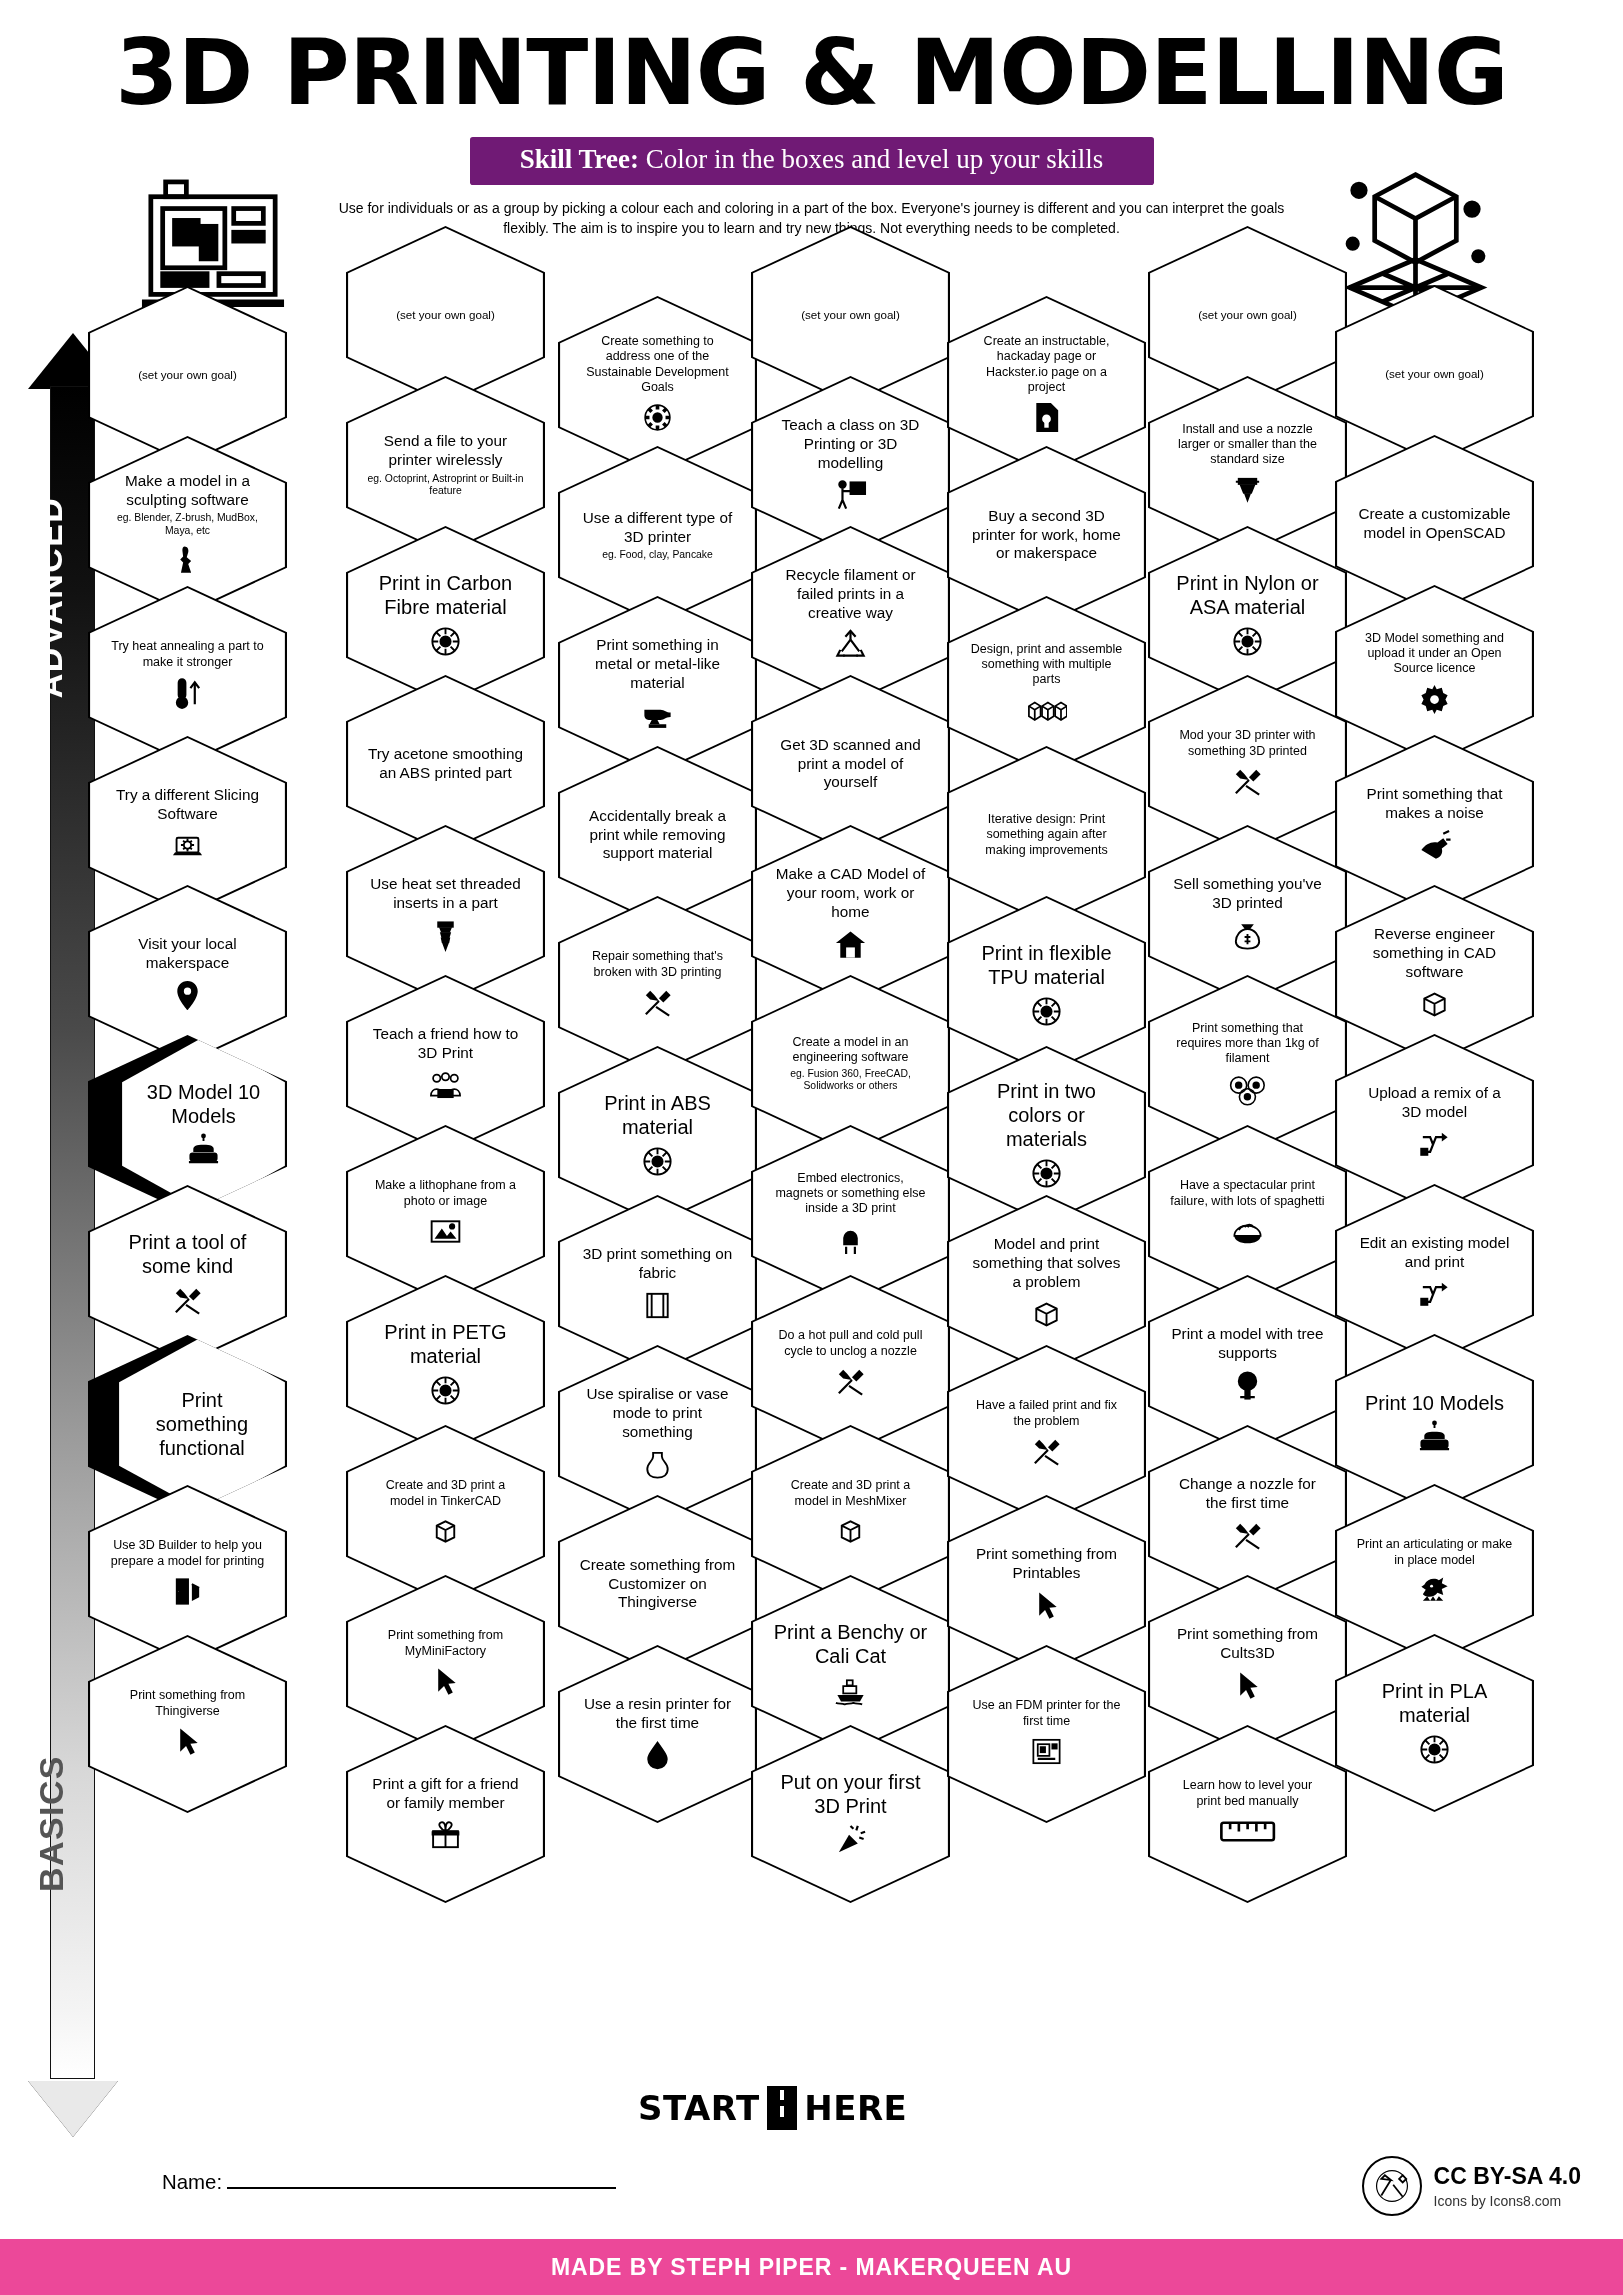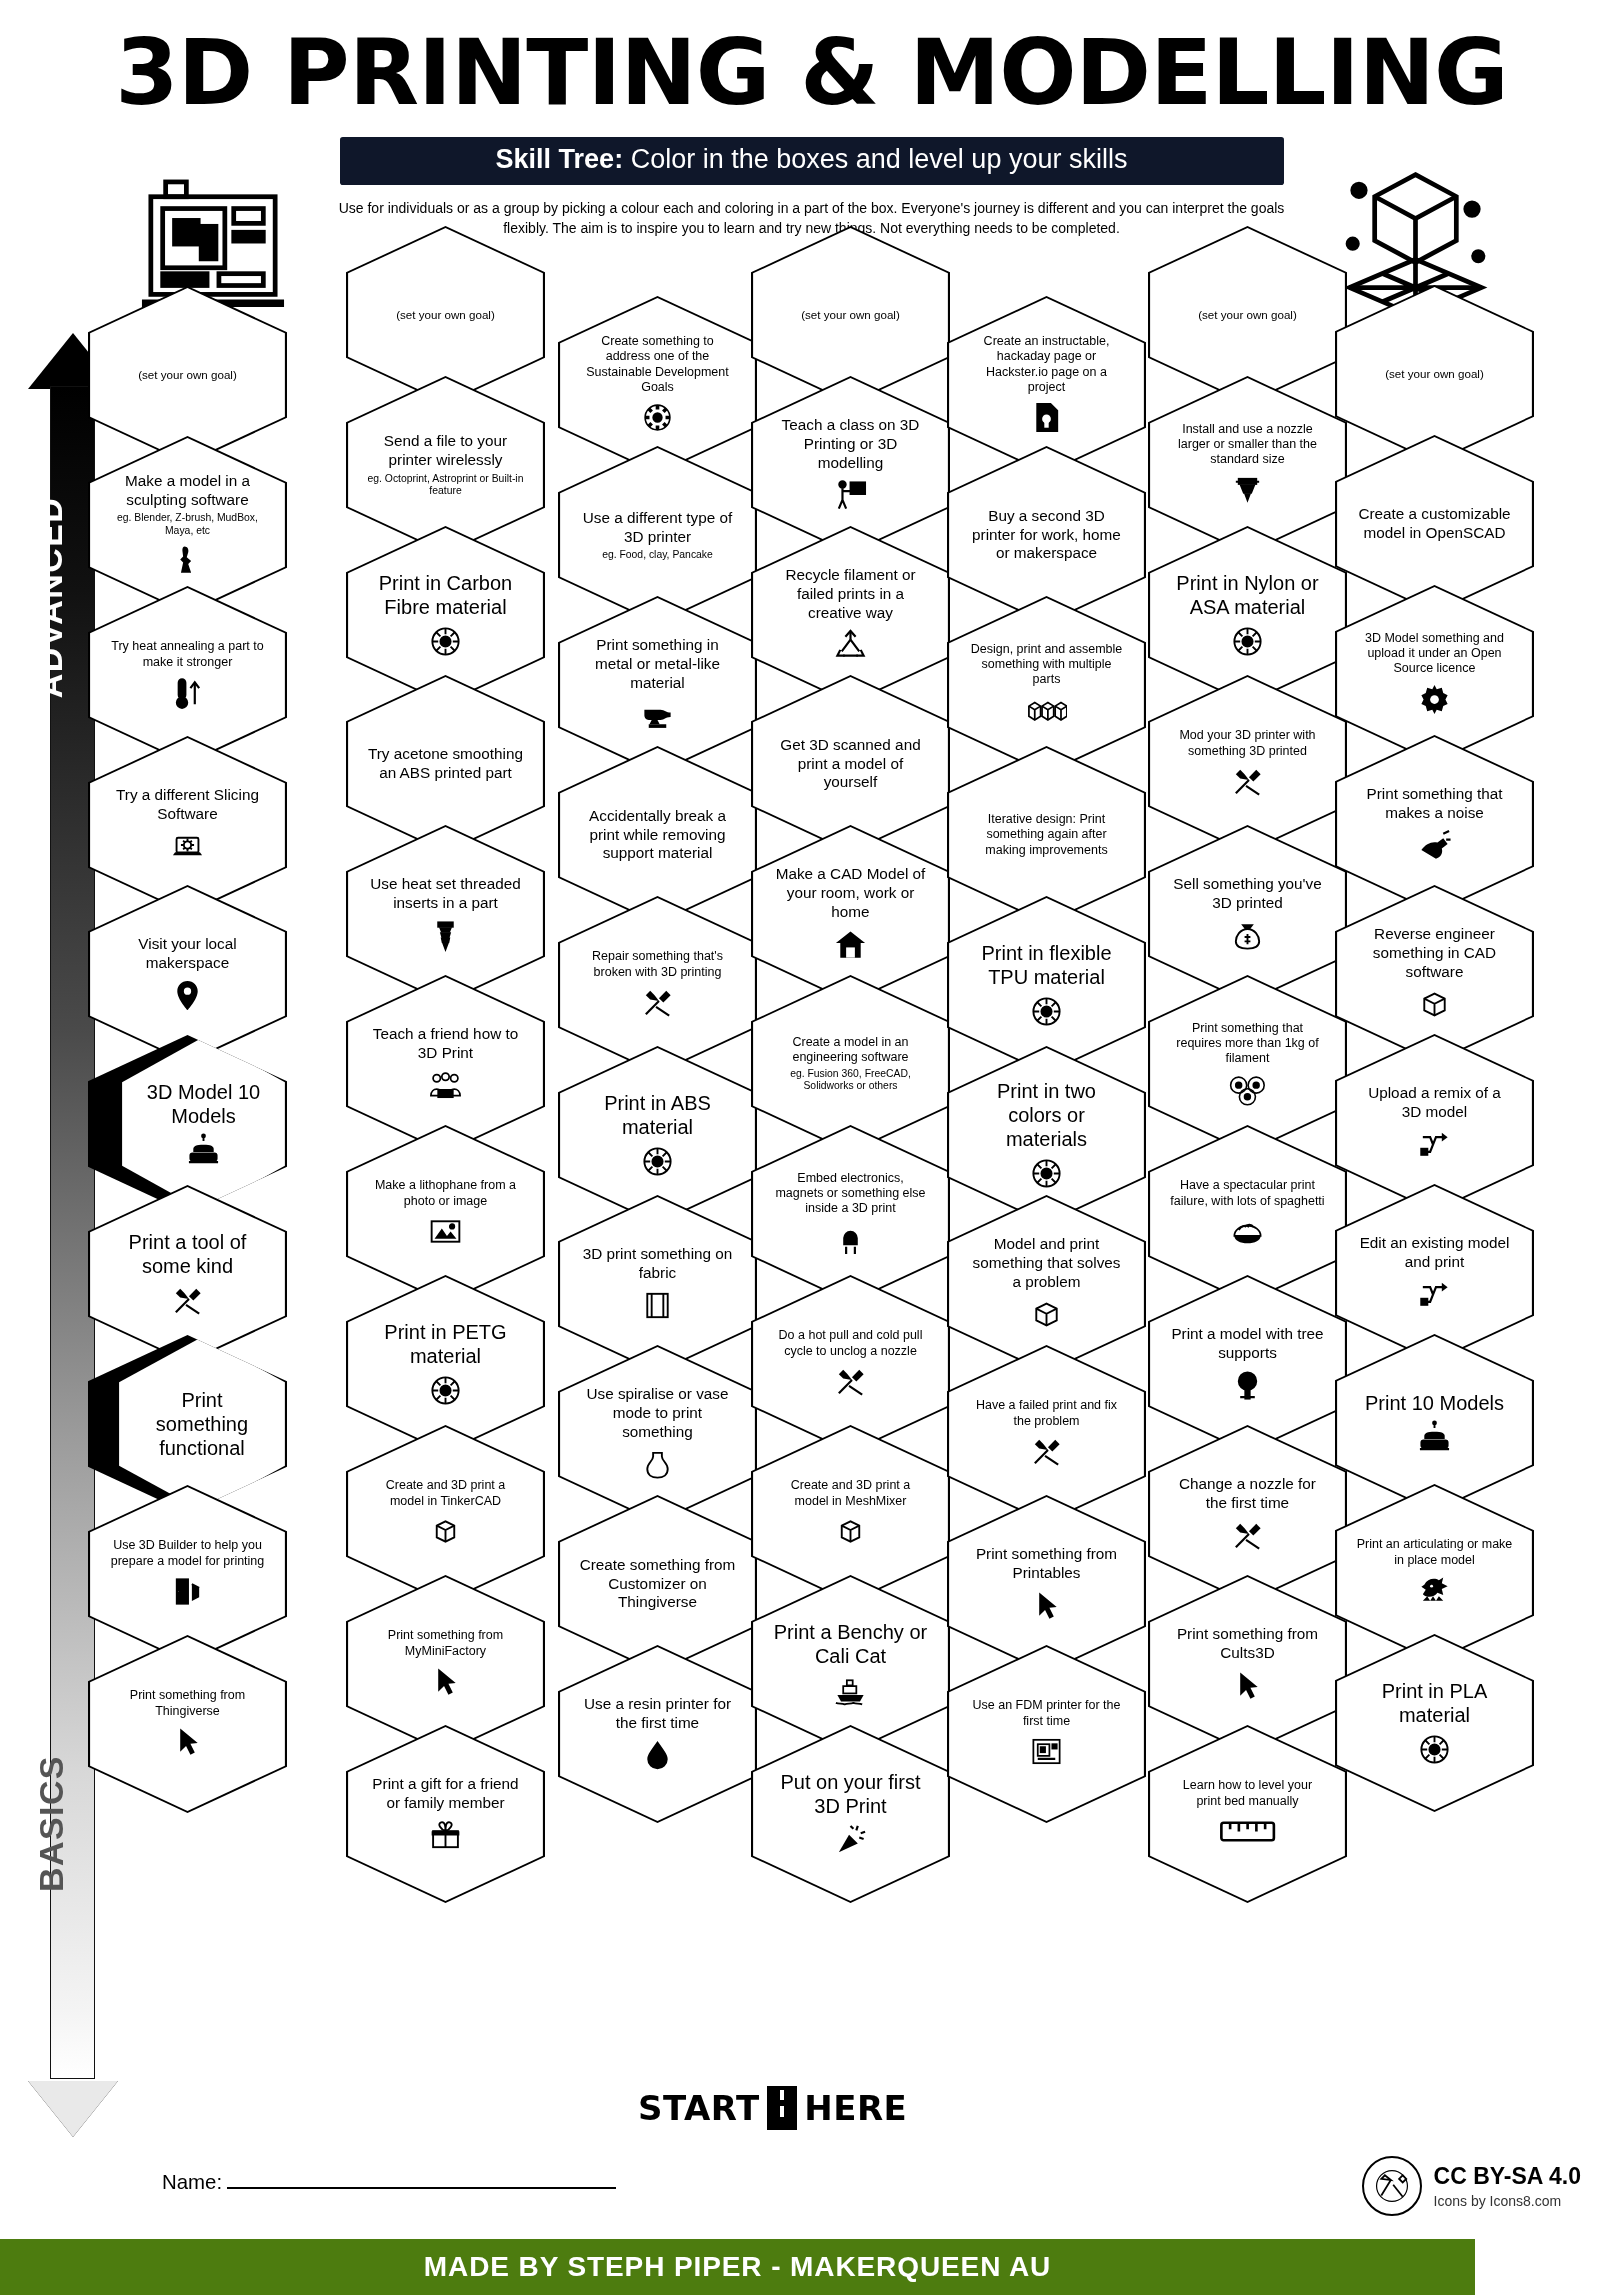--- a/index.html
+++ b/index.html
@@ -18,27 +18,28 @@
     text-align: center;
     font-weight: bold;
     font-size: 91px;
     letter-spacing: -0.9px;
     line-height: 1;
     margin-top: 27px;
     font-family: "DejaVu Sans", sans-serif;
   }
   #subtitle-bar {
     margin: 18.5px auto 0 auto;
-    width: 944px;
-    background: #0f172a;
+    width: 684px;
+    background: #701a75;
     color: #fff;
     text-align: center;
     font-size: 27px;
     padding: 7.4px 4.6px 10.2px 4.6px;
     border-radius: 2.8px;
+    font-family: Liberation Serif, serif;
   }
   #subtitle-bar .st-label { font-weight: bold; }
   #desc {
     margin: 13px auto 0 auto;
     width: 976px;
     text-align: center;
     font-size: 14px;
     line-height: 1.45;
   }
 
@@ -154,24 +155,24 @@
   #license .badge {
     width: 60px; height: 60px; border: 2.8px solid #000; border-radius: 50%;
     display:flex; align-items:center; justify-content:center;
   }
   #license .badge svg { width: 38px; height: 38px; }
   #license .lic-text .cc { font-weight: bold; font-size: 23px; }
   #license .lic-text .icons8 { font-size: 14px; margin-top: 3.7px; color:#333; }
 
   
   #footer {
-    position:absolute; left:0; bottom:0; width:1475px; height: 56px;
-    background:#4d7c0f; color:#fff;
+    position:absolute; left:0; bottom:0; width:1623px; height: 56px;
+    background:#ec4899; color:#fff;
     display:flex; align-items:center; justify-content:center;
-    font-weight: bold; font-size: 28px; letter-spacing: 0.9px;
+    font-weight: bold; font-size: 23px; letter-spacing: 0.9px;
   }
 </style>
 </head>
 <body>
 
 <div id="title">3D PRINTING &amp; MODELLING</div>
 
 <div id="subtitle-bar">
   <span class="st-label">Skill Tree:</span>
   <span>Color in the boxes and level up your skills</span>

